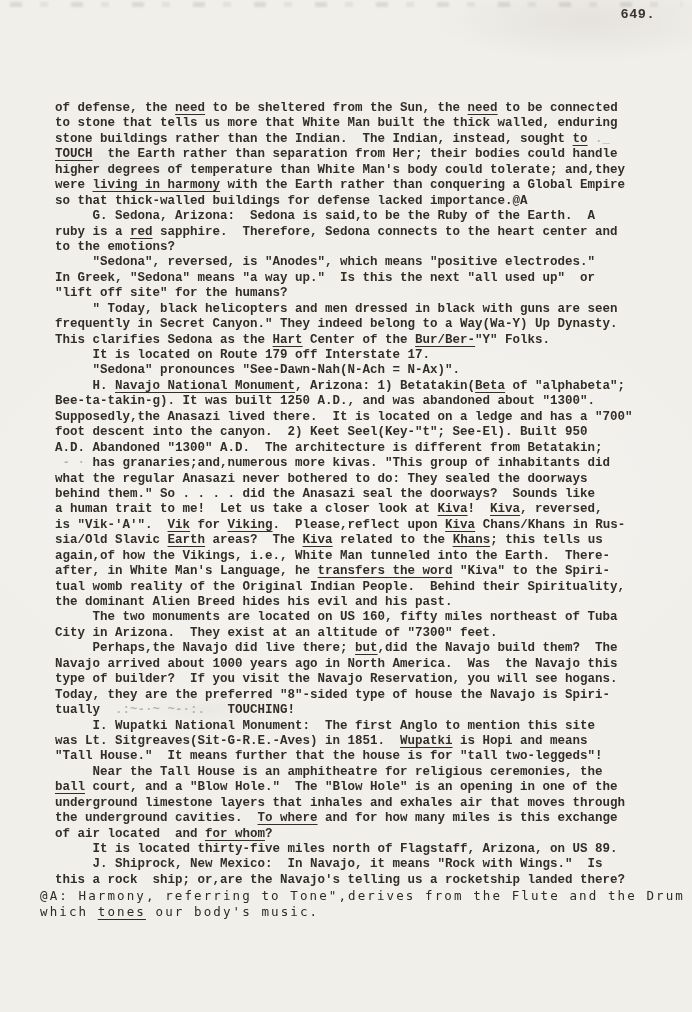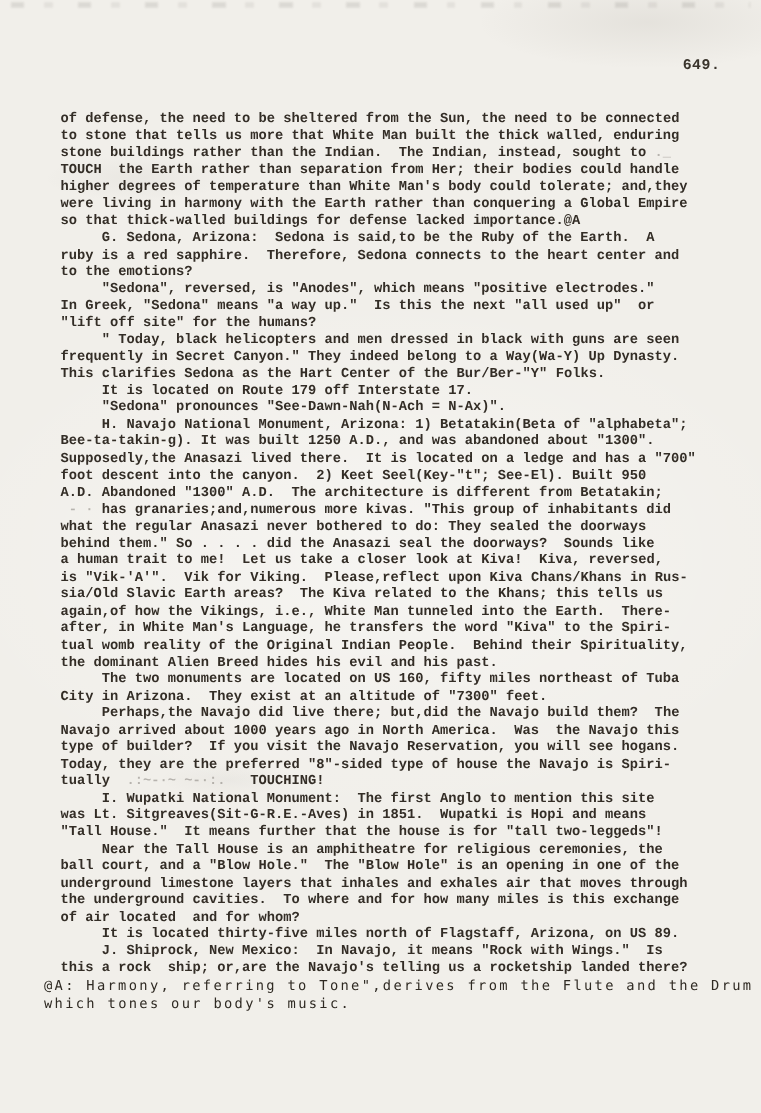--- a/index.html
+++ b/index.html
@@ -20,30 +20,29 @@
     background:repeating-linear-gradient(90deg,
       rgba(60,55,48,0.22) 0 12px, transparent 12px 30px,
       rgba(60,55,48,0.14) 30px 38px, transparent 38px 61px);
     filter:blur(1px);
     opacity:.55;
   }
   .pageno{
     position:absolute;top:7px;right:37px;
     font-size:13.5px;font-weight:bold;color:#3a342c;
     letter-spacing:.5px;
-    margin-top:46px;
   }
   .text{
     position:absolute;left:55px;top:101px;width:606px;
     font-size:12.5px;line-height:15.45px;
     font-weight:bold;color:#332d26;
     white-space:pre;
   }
   .line{height:15.45px;}
-  .u{text-underline-offset:2.5px;text-decoration-thickness:1.2px;}
+  .u{text-decoration:underline;text-underline-offset:2.5px;text-decoration-thickness:1.2px;}
   .faint{opacity:.30;filter:blur(.4px);}
   .footnote{
     font-family:"DejaVu Sans Mono", monospace;
     font-weight:normal;
     letter-spacing:2.1px;
     margin-left:-15px;
     color:#2f2a23;
   }
 </style>
 </head>

